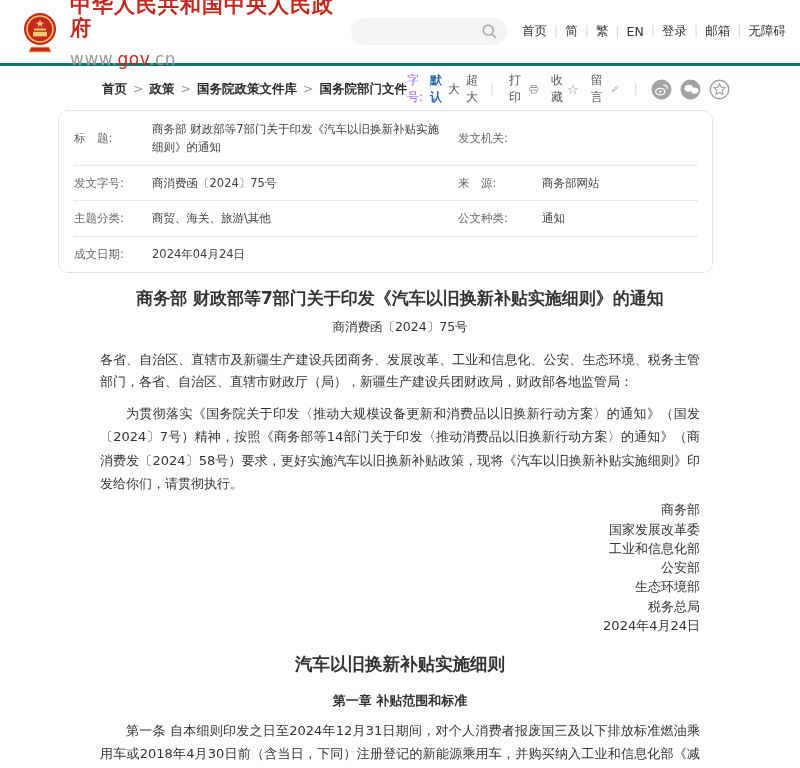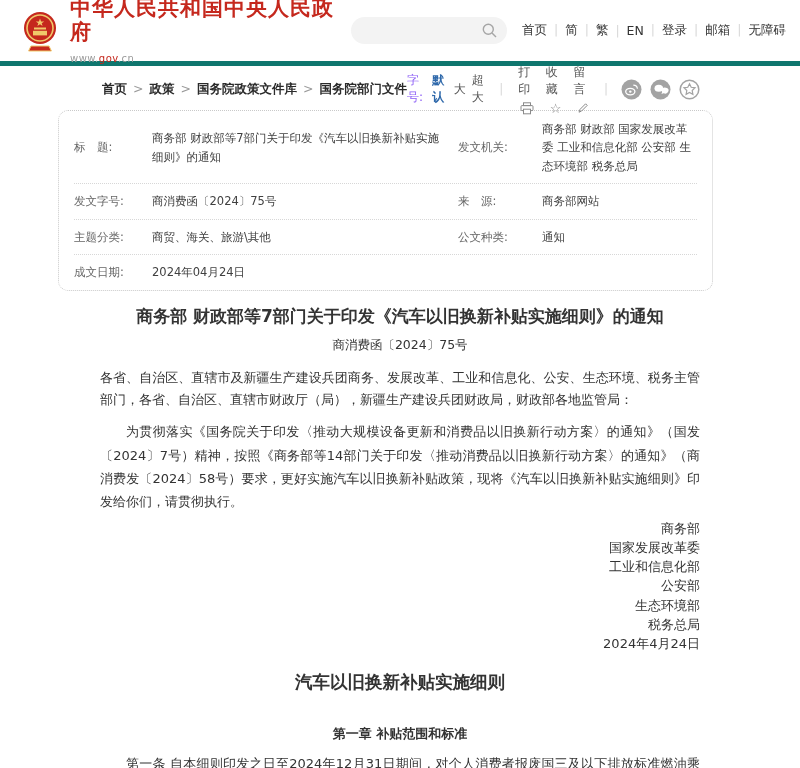--- a/index.html
+++ b/index.html
@@ -1,63 +1,63 @@
 <!DOCTYPE html>
 <html lang="zh"><head>
 <meta charset="utf-8">
 <style>
   * { margin:0; padding:0; box-sizing:border-box; }
   html,body { width:800px; height:768px; overflow:hidden; background:#fff;
     font-family:"DejaVu Sans","Liberation Sans",sans-serif; }
   
   .site-header { height:66px; display:flex; align-items:center;
-    padding:0 14px 0 20px; border-bottom:5px solid #0f766e; }
+    padding:0 14px 0 20px; border-bottom:3px solid #0f766e; }
   .logo-group { display:flex; align-items:center; }
   .emblem { width:40px; height:44px; margin-right:10px; flex:0 0 auto; }
   .site-title { font-size:21px; font-weight:700; color:#c5281d; letter-spacing:1px; line-height:1.1; }
-  .site-url { font-size:10px; color:#9a9a9a; margin-top:9px; letter-spacing:.5px; }
+  .site-url { font-size:17px; color:#9a9a9a; margin-top:9px; letter-spacing:.5px; }
   .site-url .gov { color:#c5281d; }
   .search-pill { margin-left:auto; width:158px; height:27px; background:#f3f3f3;
     border-radius:14px; display:flex; align-items:center; justify-content:flex-end;
     padding-right:9px; cursor:pointer; }
   .top-nav { display:flex; align-items:center; margin-left:15px; font-size:12.5px; color:#333; }
   .top-nav a { color:#333; text-decoration:none; white-space:nowrap; cursor:pointer; }
   .top-nav a + a::before { content:"|"; color:#d8d8d8; margin:0 7px; font-weight:400; }
   
   .toolbar-row { display:flex; align-items:center; justify-content:space-between;
     margin:11px 100px 0 102px; height:24px; }
   .breadcrumb { font-size:12.5px; color:#2b2b2b; font-weight:700; display:flex; align-items:center; }
   .breadcrumb a { color:#2b2b2b; text-decoration:none; cursor:pointer; white-space:nowrap; }
   .breadcrumb a + a::before { content:">"; color:#999; font-weight:400; margin:0 6px; }
   .tools { display:flex; align-items:center; font-size:12px; color:#555; }
   .tools .lbl { color:#8b5cf6; margin-right:4px; }
   .tools .size-opt { margin:0 3px; cursor:pointer; color:#555; text-decoration:none; }
   .tools .size-opt.active { color:#2e68aa; font-weight:700; }
   .tools .vdiv { color:#d8d8d8; margin:0 9px; }
-  .tools .tool-btn { display:flex; align-items:flex-end; gap:4px; margin:0 6px; cursor:pointer; color:#555;flex-direction:column; }
+  .tools .tool-btn { display:flex; align-items:center; gap:4px; margin:0 6px; cursor:pointer; color:#555; }
   .tools .glyph { color:#8a8a8a; font-size:13px; line-height:1; }
   .share-icons { display:flex; align-items:center; gap:8px; margin-left:4px; }
   .share-icons span { display:inline-flex; cursor:pointer; }
   
   .meta-box { width:655px; margin:9px 0 0 58px; border:1px dotted #c9c9c9;
     border-radius:10px; padding:1px 15px; }
   .meta-row { display:grid; grid-template-columns:70px 298px 76px 1fr;
     column-gap:8px; padding:8px 0; border-bottom:1px dotted #d7d7d7;
     font-size:11.5px; line-height:1.6; align-items:center; }
   .meta-row:last-child { border-bottom:none; }
   .meta-label { color:#666; white-space:nowrap; }
   .meta-value { color:#404040; }
   
   .doc { width:600px; margin:13px auto 0; color:#333; font-size:13px; }
   .doc-title { text-align:center; font-size:17px; font-weight:700; line-height:1.45; margin-bottom:8px; }
   .doc-number { text-align:center; font-size:12.5px; margin-bottom:13px; }
   .salutation { line-height:1.7; text-align:justify; }
   .para { text-indent:2em; line-height:1.8; margin-top:9px; text-align:justify; }
   .signatures { text-align:right; line-height:1.48; margin-top:5px; }
-  .attachment-title { text-align:center; font-size:17.5px; font-weight:700; margin:17px 0 31px; }
+  .attachment-title { text-align:center; font-size:17.5px; font-weight:700; margin:17px 0 16px; }
   .chapter { text-align:center; font-size:13px; font-weight:700; margin-bottom:5px; }
 </style>
 </head>
 <body>
 
 <header class="site-header">
   <div class="logo-group">
     <svg class="emblem" viewBox="0 0 40 44">
       <circle cx="20" cy="19" r="16" fill="#c5281d"></circle>
       <circle cx="20" cy="19" r="13" fill="none" stroke="#f0c96a" stroke-width="1.6"></circle>
@@ -144,21 +144,20 @@
       </span>
     </span>
   </div>
 </div>
 
 <section class="meta-box">
   <div class="meta-row">
     <span class="meta-label">标　题:</span>
     <span class="meta-value">商务部 财政部等7部门关于印发《汽车以旧换新补贴实施细则》的通知</span>
     <span class="meta-label">发文机关:</span>
-    <span class="meta-value">商务部 财政部 国家发展改革委 工业和信息化部 公安部 生态环境部 税务总局</span>
   </div>
   <div class="meta-row">
     <span class="meta-label">发文字号:</span>
     <span class="meta-value">商消费函〔2024〕75号</span>
     <span class="meta-label">来　源:</span>
     <span class="meta-value">商务部网站</span>
   </div>
   <div class="meta-row">
     <span class="meta-label">主题分类:</span>
     <span class="meta-value">商贸、海关、旅游\其他</span>

